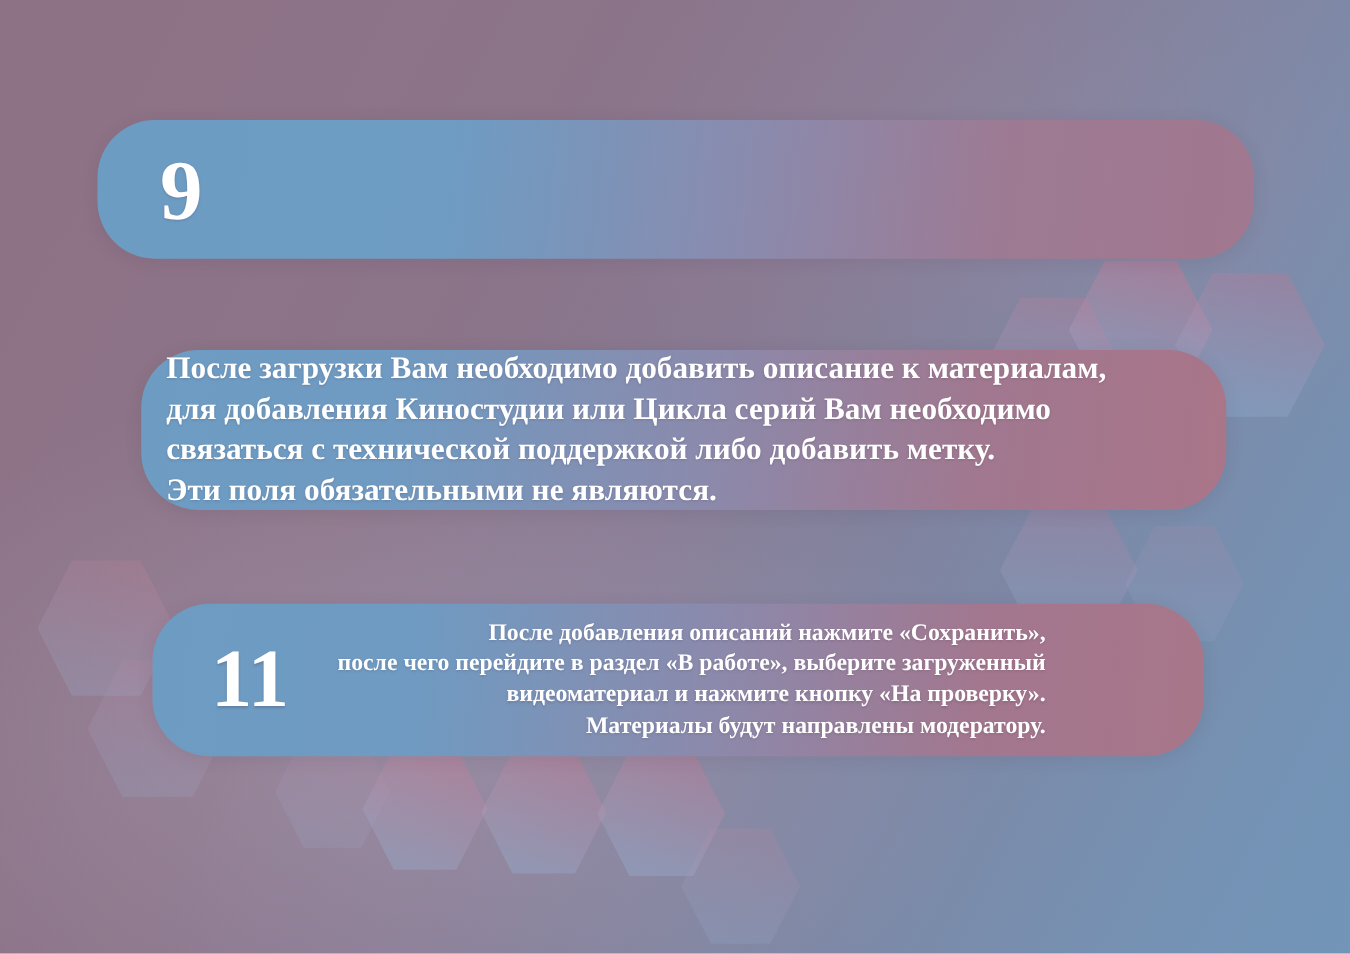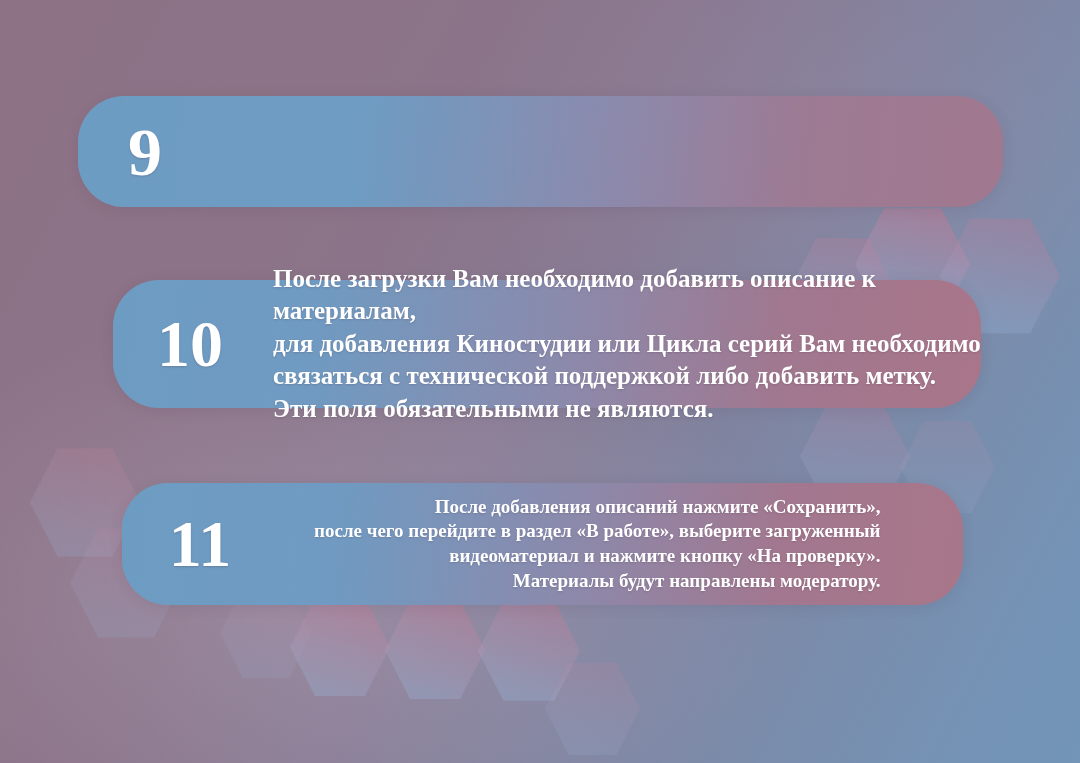--- a/index.html
+++ b/index.html
@@ -108,21 +108,20 @@
   }
   #bar-10 .bar-text { font-size: 25px; margin-left: 20px; }
 
   
   #bar-11 {
     left: 122px;
     top: 483px;
     width: 841px;
     height: 122px;
     background: linear-gradient(96deg, #6d9cc3 0%, #709ac1 26%, #8c89ab 54%, #a2778f 78%, #a87689 100%);
-    gap: 44px;
   }
   #bar-11 .bar-num {
     width: 120px;
     font-size: 66px;
     margin-left: 18px;
   }
   #bar-11 .bar-text { font-size: 19px; margin-left: 10px; text-align: right; }
 </style>
 </head>
 <body>
@@ -144,21 +143,20 @@
       <div class="hex" style="left: 545px; top: 660px; width: 95px; height: 98px; opacity: 0.16; background: linear-gradient(200deg, rgb(214, 122, 144) 0%, rgb(154, 185, 220) 85%);"></div>
       <div class="hex" style="left: 220px; top: 585px; width: 92px; height: 96px; opacity: 0.14; background: linear-gradient(200deg, rgb(207, 122, 146) 0%, rgb(154, 185, 220) 85%);"></div>
       <div class="hex" style="left: 900px; top: 418px; width: 95px; height: 98px; opacity: 0.14; background: linear-gradient(200deg, rgb(207, 122, 146) 0%, rgb(154, 185, 220) 85%);"></div>
     </div>
 
   <div class="bar" id="bar-9">
     <div class="bar-num">9</div>
   </div>
 
   <div class="bar" id="bar-10">
-    <div class="bar-num">10</div>
     <div class="bar-text">После загрузки Вам необходимо добавить описание к материалам,
 для добавления Киностудии или Цикла серий Вам необходимо
 связаться с технической поддержкой либо добавить метку.
 Эти поля обязательными не являются.</div>
   </div>
 
   <div class="bar" id="bar-11">
     <div class="bar-num">11</div>
     <div class="bar-text">После добавления описаний нажмите «Сохранить»,
 после чего перейдите в раздел «В работе», выберите загруженный

